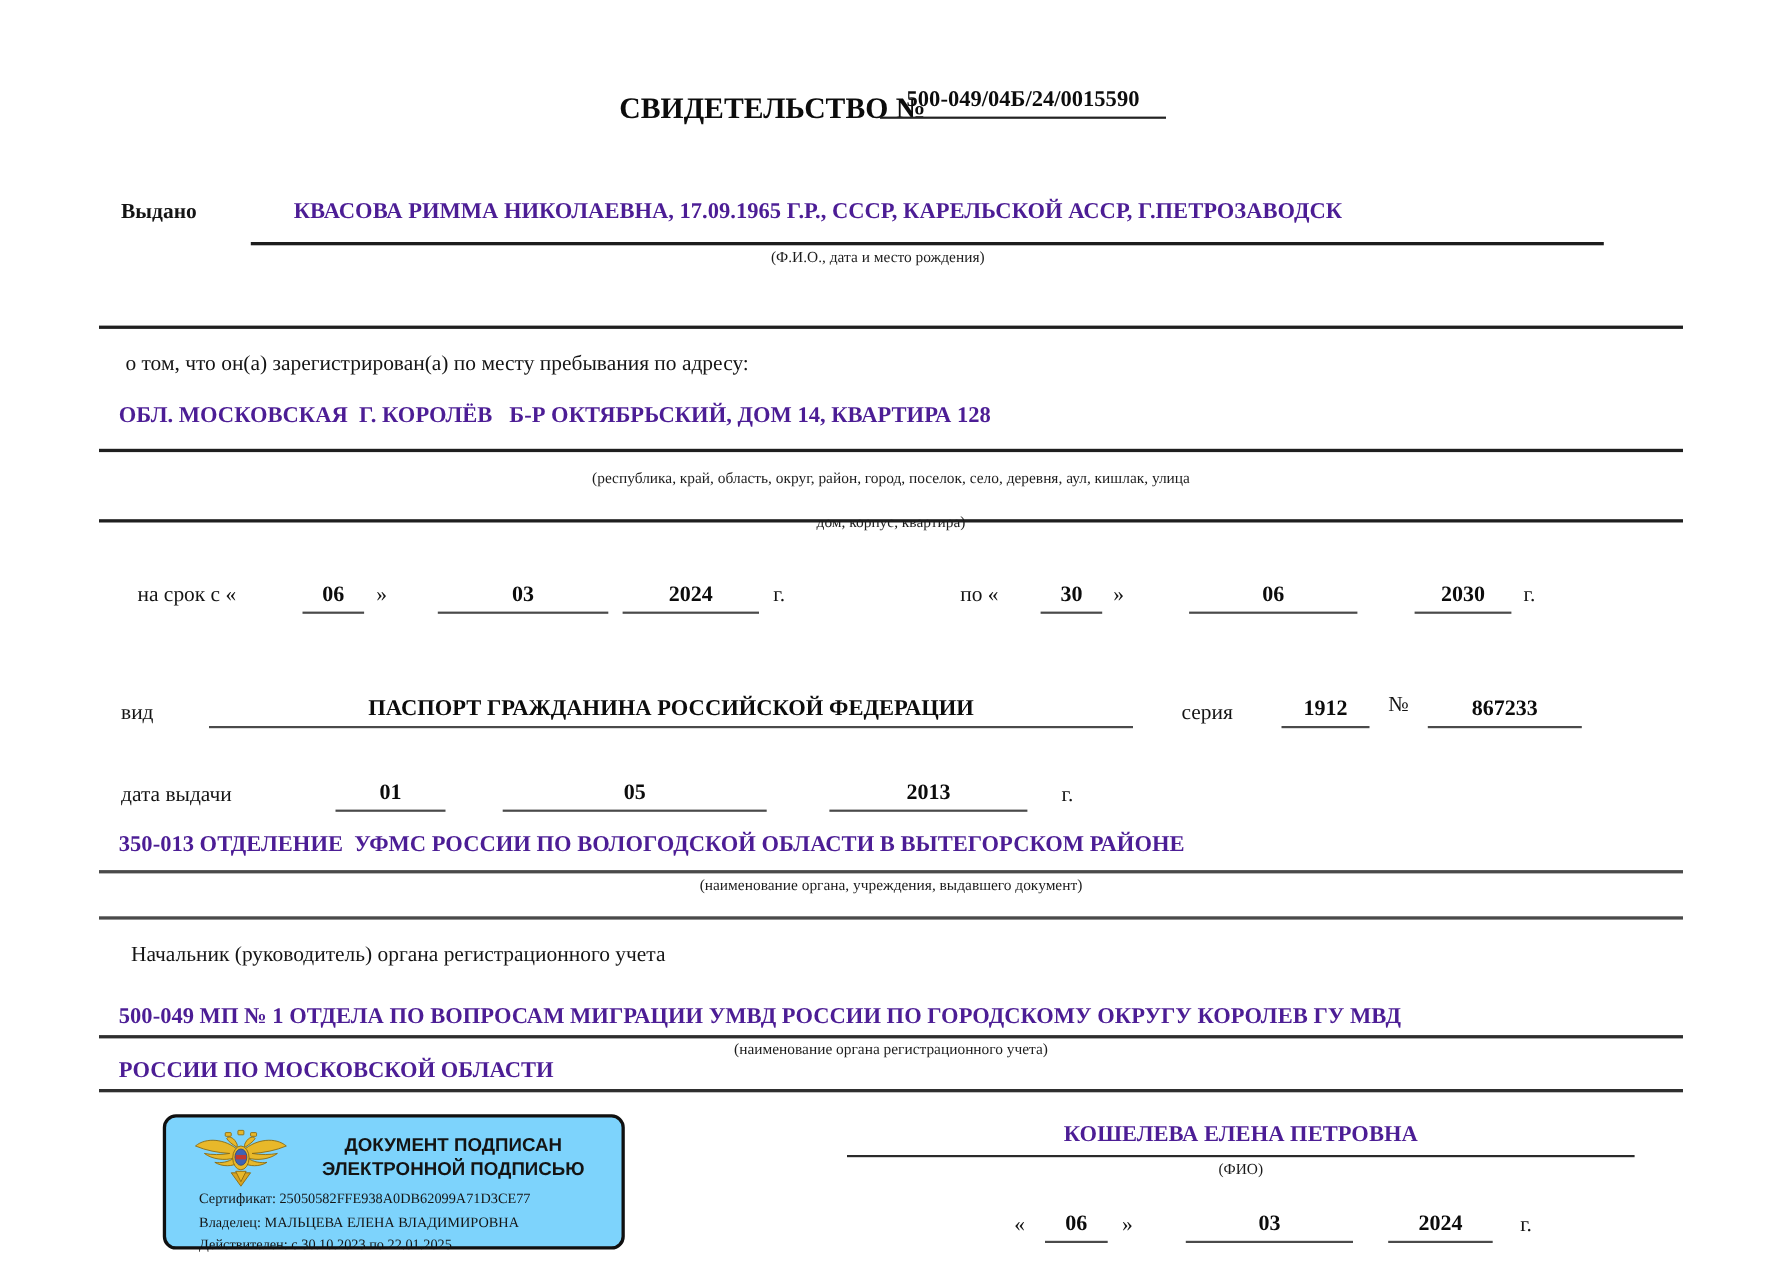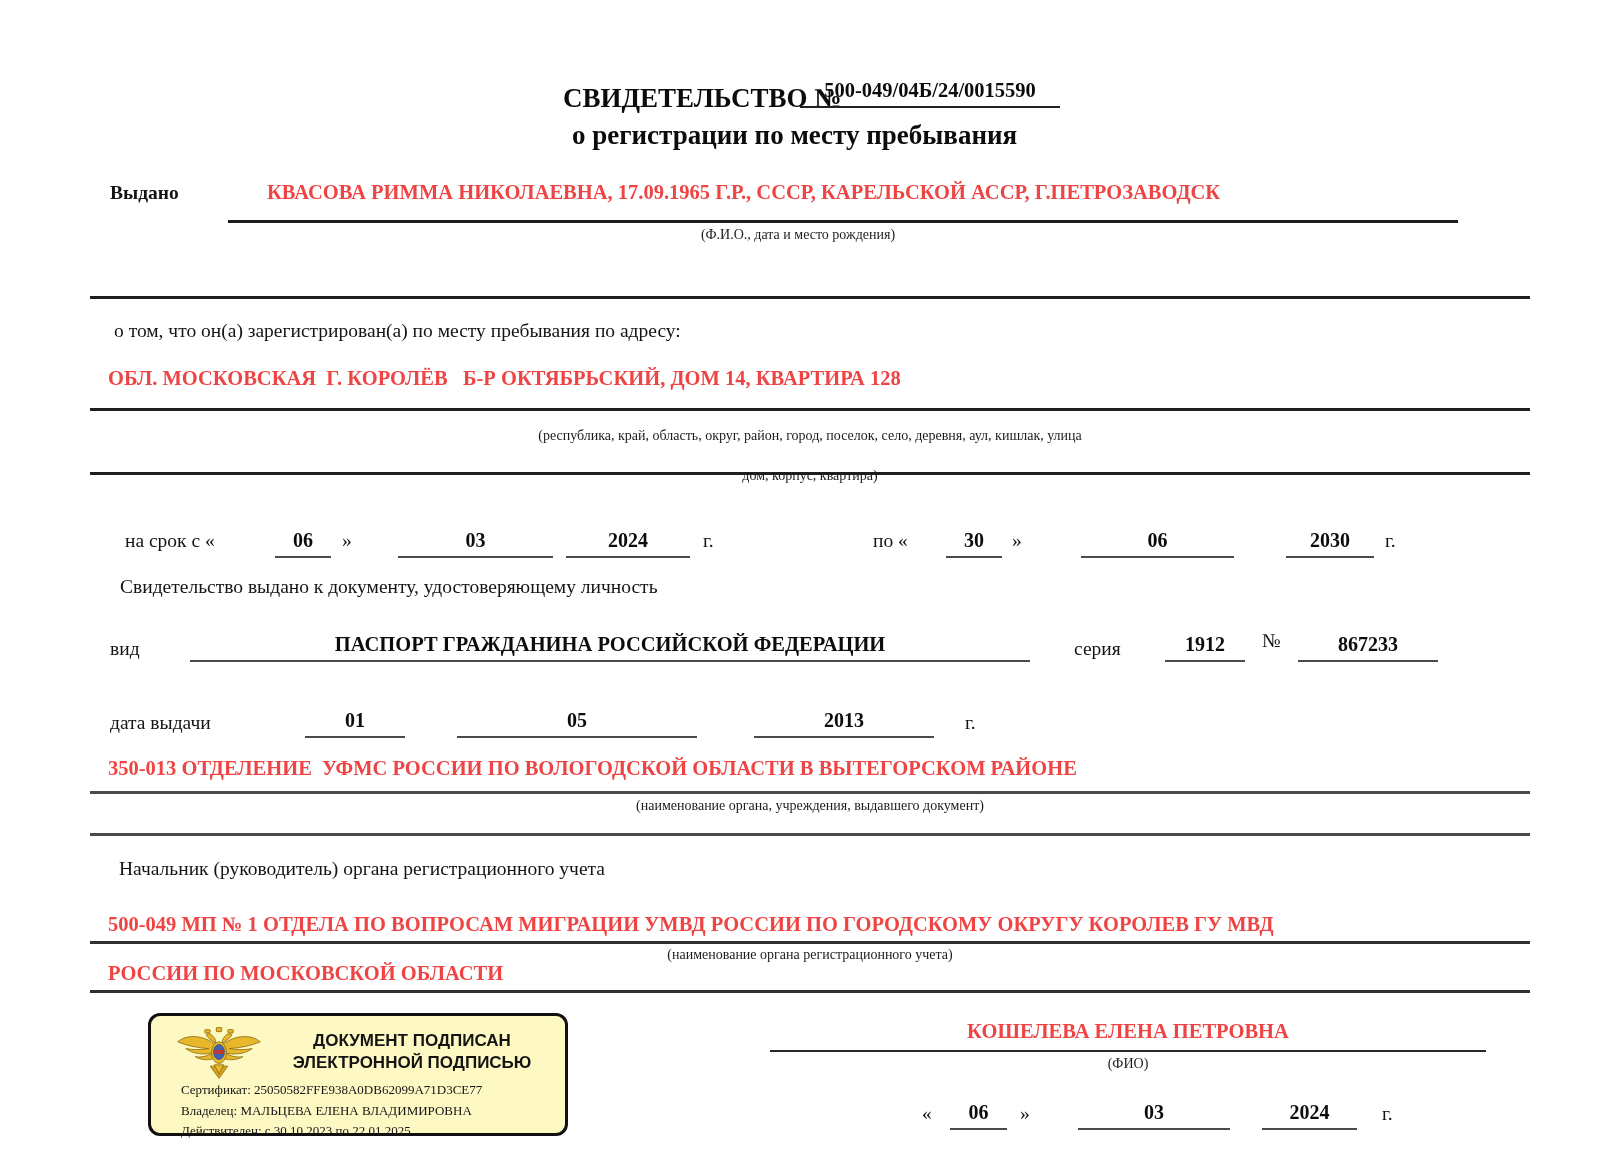--- a/index.html
+++ b/index.html
@@ -1,40 +1,39 @@
 <!DOCTYPE html>
 <html><head>
 <meta charset="utf-8">
 <style>
   html,body{margin:0;padding:0;background:#ffffff;}
   .page{position:relative;width:1605px;height:1163px;background:#fff;
         font-family:"Liberation Serif", serif;color:#111;overflow:hidden;}
   .abs{position:absolute;}
   .b{font-weight:700;}
   .lbl{font-size:19.5px;color:#141414;white-space:nowrap;}
-  .val{font-size:20.5px;font-weight:700;white-space:pre-wrap;color:#ef4444;}
+  .val{font-size:20.5px;font-weight:700;white-space:pre-wrap;color:#4c1d95;}
   .cap{font-size:14px;color:#1c1c1c;text-align:center;white-space:nowrap;}
   .rule{background:#1f1f1f;height:3px;}
   .rule-thin{background:#4a4a4a;height:2.5px;}
   .cell{box-sizing:border-box;height:30px;line-height:25px;text-align:center;
         font-size:20px;font-weight:700;border-bottom:2px solid #4a4a4a;color:#0c0c0c;}
   .title{font-size:27px;font-weight:700;white-space:nowrap;color:#0c0c0c;}
-  .stamp{box-sizing:border-box;border:3px solid #101010;border-radius:12px;background:#fef9c3;}
+  .stamp{box-sizing:border-box;border:3px solid #101010;border-radius:12px;background:#7dd3fc;}
   .stamp-title{font-family:"Liberation Sans", sans-serif;font-size:17px;font-weight:700;
                text-align:center;line-height:1.25;color:#141414;white-space:nowrap;}
   .stamp-line{font-size:13px;color:#141414;white-space:nowrap;}
 </style>
 </head>
 <body>
 
 <div class="page">
 
   <div class="abs title" style="left:563px;top:83px;">СВИДЕТЕЛЬСТВО №</div>
   <div class="abs cell" style="left:800px;top:78px;width:260px;font-size:20.5px;border-bottom:2.5px solid #222;">500-049/04Б/24/0015590</div>
-  <div class="abs title" style="left:572px;top:120px;">о регистрации по месту пребывания</div>
 
   <div class="abs lbl b" style="left:110px;top:182px;">Выдано</div>
   <div class="abs val" style="left:267px;top:181px;">КВАСОВА РИММА НИКОЛАЕВНА, 17.09.1965 Г.Р., СССР, КАРЕЛЬСКОЙ АССР, Г.ПЕТРОЗАВОДСК</div>
   <div class="abs" style="left:228px;top:220px;width:1230px;height:2.5px;background:#1d1d1d;"></div>
   <div class="abs cap" style="left:228px;top:227px;width:1140px;">(Ф.И.О., дата и место рождения)</div>
 
   <div class="abs rule" style="left:90px;top:296px;width:1440px;"></div>
 
   <div class="abs lbl" style="left:114px;top:320px;">о том, что он(а) зарегистрирован(а) по месту пребывания по адресу:</div>
   <div class="abs val" style="left:108px;top:367px;">ОБЛ. МОСКОВСКАЯ  Г. КОРОЛЁВ   Б-Р ОКТЯБРЬСКИЙ, ДОМ 14, КВАРТИРА 128</div>
@@ -49,21 +48,20 @@
   <div class="abs cell" style="left:398px;top:528px;width:155px;">03</div>
   <div class="abs cell" style="left:566px;top:528px;width:124px;">2024</div>
   <div class="abs lbl" style="left:703px;top:530px;">г.</div>
   <div class="abs lbl" style="left:873px;top:530px;">по «</div>
   <div class="abs cell" style="left:946px;top:528px;width:56px;">30</div>
   <div class="abs lbl" style="left:1012px;top:530px;">»</div>
   <div class="abs cell" style="left:1081px;top:528px;width:153px;">06</div>
   <div class="abs cell" style="left:1286px;top:528px;width:88px;">2030</div>
   <div class="abs lbl" style="left:1385px;top:530px;">г.</div>
 
-  <div class="abs lbl" style="left:120px;top:576px;">Свидетельство выдано к документу, удостоверяющему личность</div>
 
   <div class="abs lbl" style="left:110px;top:638px;">вид</div>
   <div class="abs cell" style="left:190px;top:632px;width:840px;font-size:20.5px;">ПАСПОРТ ГРАЖДАНИНА РОССИЙСКОЙ ФЕДЕРАЦИИ</div>
   <div class="abs lbl" style="left:1074px;top:638px;">серия</div>
   <div class="abs cell" style="left:1165px;top:632px;width:80px;text-align:center;">1912</div>
   <div class="abs lbl" style="left:1262px;top:630px;">№</div>
   <div class="abs cell" style="left:1298px;top:632px;width:140px;">867233</div>
 
   <div class="abs lbl" style="left:110px;top:712px;">дата выдачи</div>
   <div class="abs cell" style="left:305px;top:708px;width:100px;">01</div>

